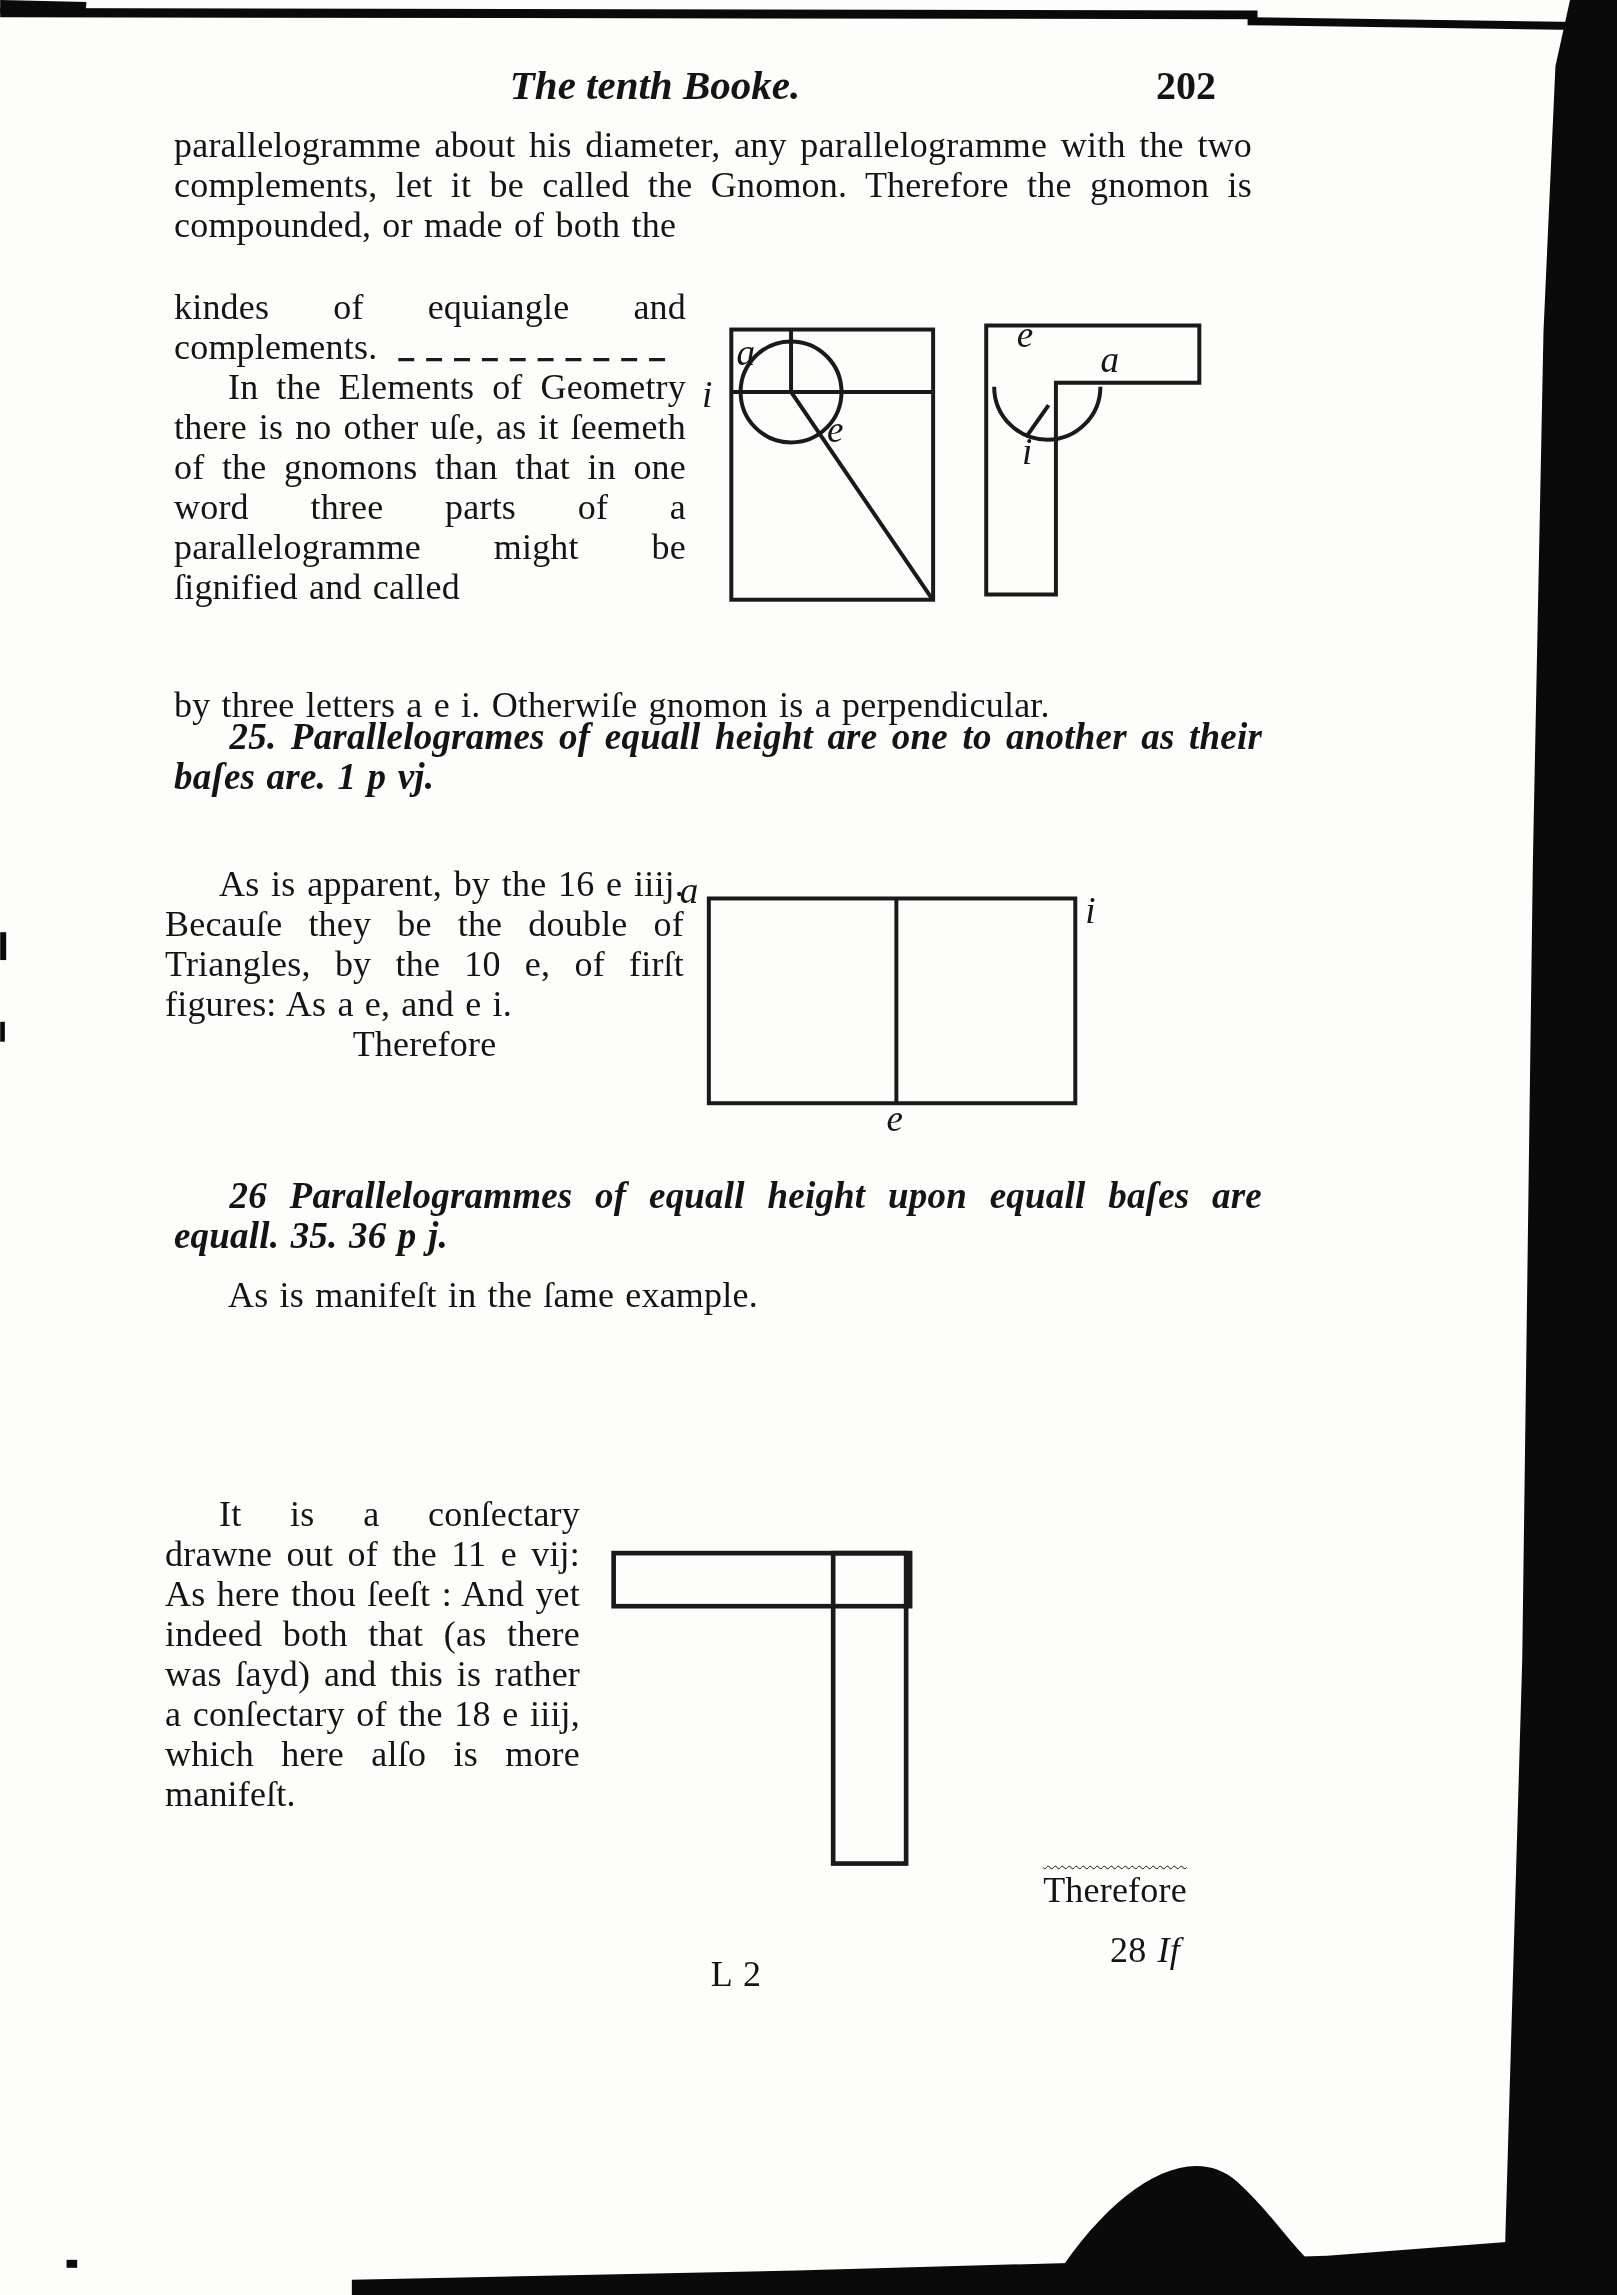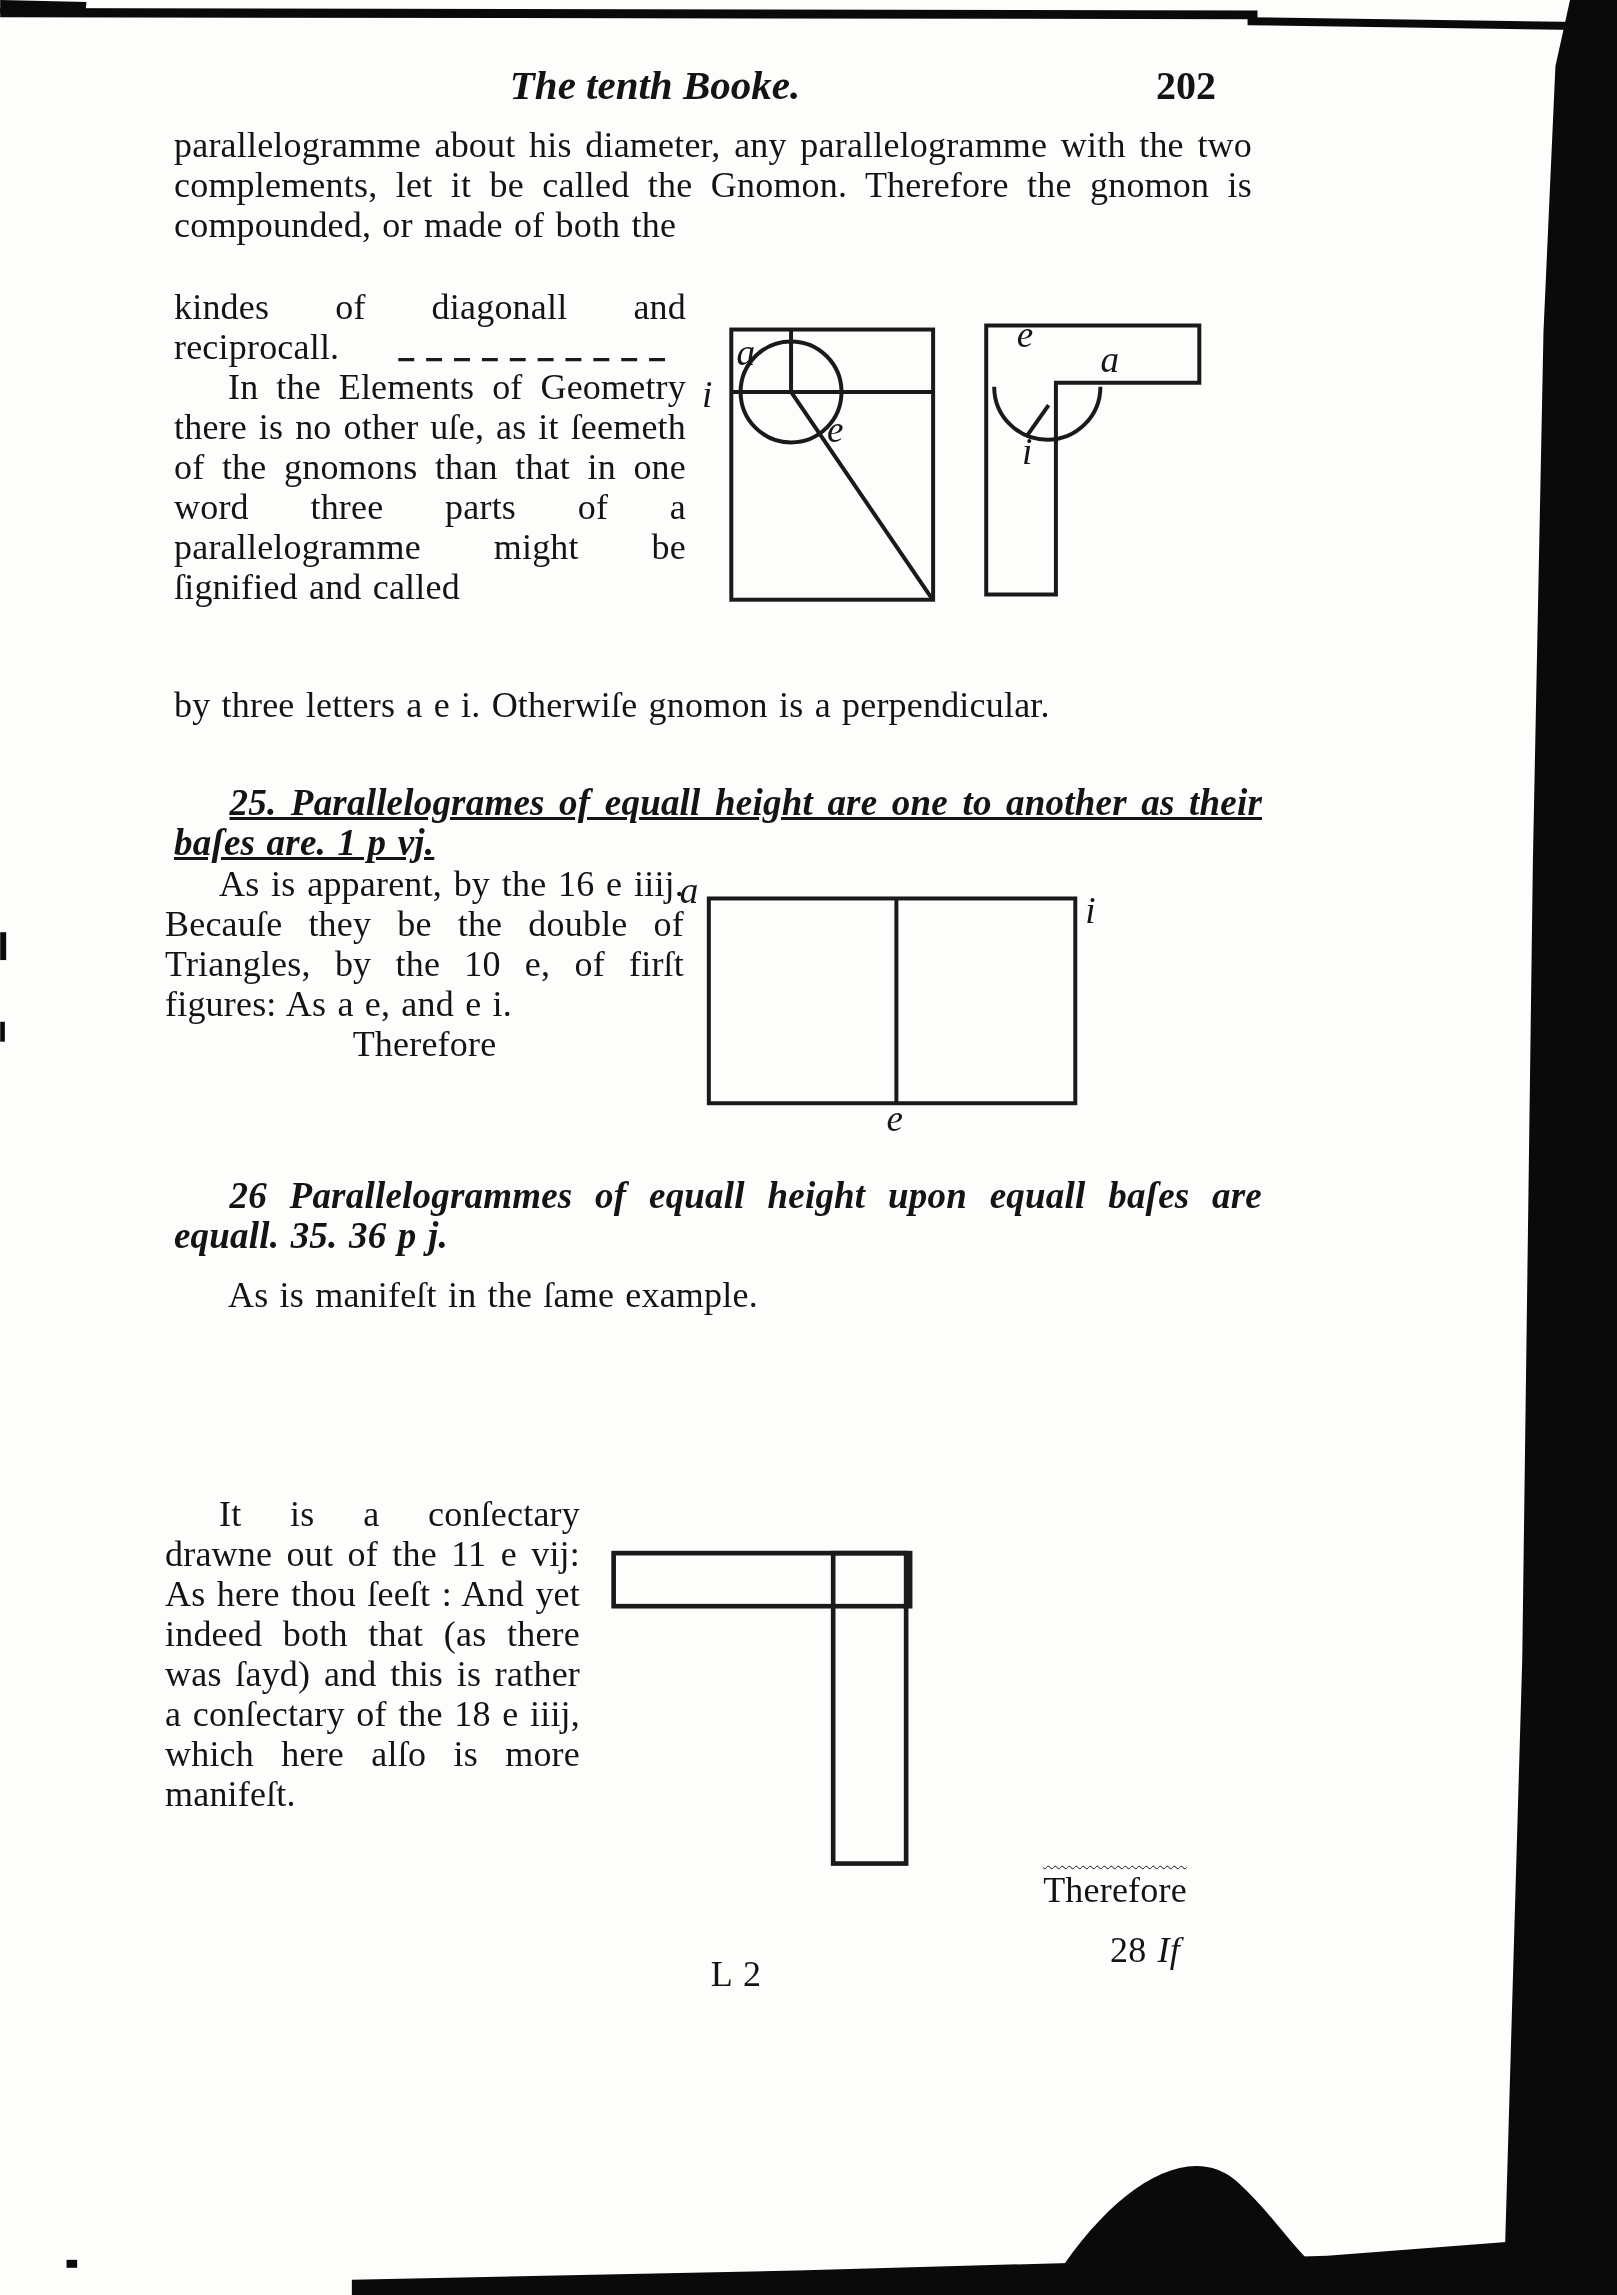--- a/index.html
+++ b/index.html
@@ -32,21 +32,21 @@
 <body>
 
 <div class="page">
 
   <div class="abs header-title center" style="left:481px; top:61px; width:348px;">The tenth Booke.</div>
   <div class="abs page-num" style="left:1156px; top:62px; width:100px;">202</div>
 
   <div class="abs txt" style="left:174px; top:125px; width:1078px;">parallelogramme about his diameter, any parallelogramme with the two complements, let it be called the Gnomon. Therefore the gnomon is compounded, or made of both the</div>
 
   <div class="abs txt" style="left:174px; top:287px; width:512px;">
-    <p>kindes of diagonall and reciprocall.</p>
+    <p>kindes of equiangle and complements.</p>
     <p class="indent">In the Elements of Geometry there is no other uſe, as it ſeemeth of the gnomons than that in one word three parts of a parallelogramme might be ſignified and called</p>
   </div>
 
   <svg class="abs" style="left:690px; top:299px;" width="538" height="312" viewBox="0 0 810 470">
     <g fill="none" stroke="#1a1a1a" stroke-width="6">
       <rect x="62" y="46" width="304" height="407"></rect>
       <line x1="62" y1="140" x2="366" y2="140"></line>
       <line x1="152" y1="46" x2="152" y2="140"></line>
       <circle cx="152" cy="140" r="76"></circle>
       <line x1="152" y1="140" x2="364" y2="451"></line>
@@ -57,21 +57,21 @@
     <text class="fig-label" x="70" y="100">a</text>
     <text class="fig-label" x="18" y="162">i</text>
     <text class="fig-label" x="206" y="216">e</text>
     <text class="fig-label" x="492" y="72">e</text>
     <text class="fig-label" x="618" y="110">a</text>
     <text class="fig-label" x="500" y="248">i</text>
   </svg>
 
   <div class="abs txt" style="left:174px; top:685px; width:1078px;">by three letters a e i. Otherwiſe gnomon is a perpendicular.</div>
 
-  <div class="abs txt heading indent" style="left:174px; top:783px; width:1088px;text-decoration:underline;">25. Parallelogrames of equall height are one to another as their baſes are. 1 p vj.</div>
+  <div class="abs txt heading indent" style="left:174px; top:717px; width:1088px;">25. Parallelogrames of equall height are one to another as their baſes are. 1 p vj.</div>
 
   <div class="abs txt" style="left:165px; top:864px; width:519px;">
     <p class="indent">As is apparent, by the 16 e iiij. Becauſe they be the double of Triangles, by the 10 e, of firſt figures: As a e, and e i.</p>
     <p class="rightalign">Therefore</p>
   </div>
 
   <svg class="abs" style="left:674px; top:866px;" width="458" height="275" viewBox="0 0 690 415">
     <g fill="none" stroke="#1a1a1a" stroke-width="6">
       <rect x="52" y="49" width="553" height="309"></rect>
       <line x1="335" y1="49" x2="335" y2="358"></line>

